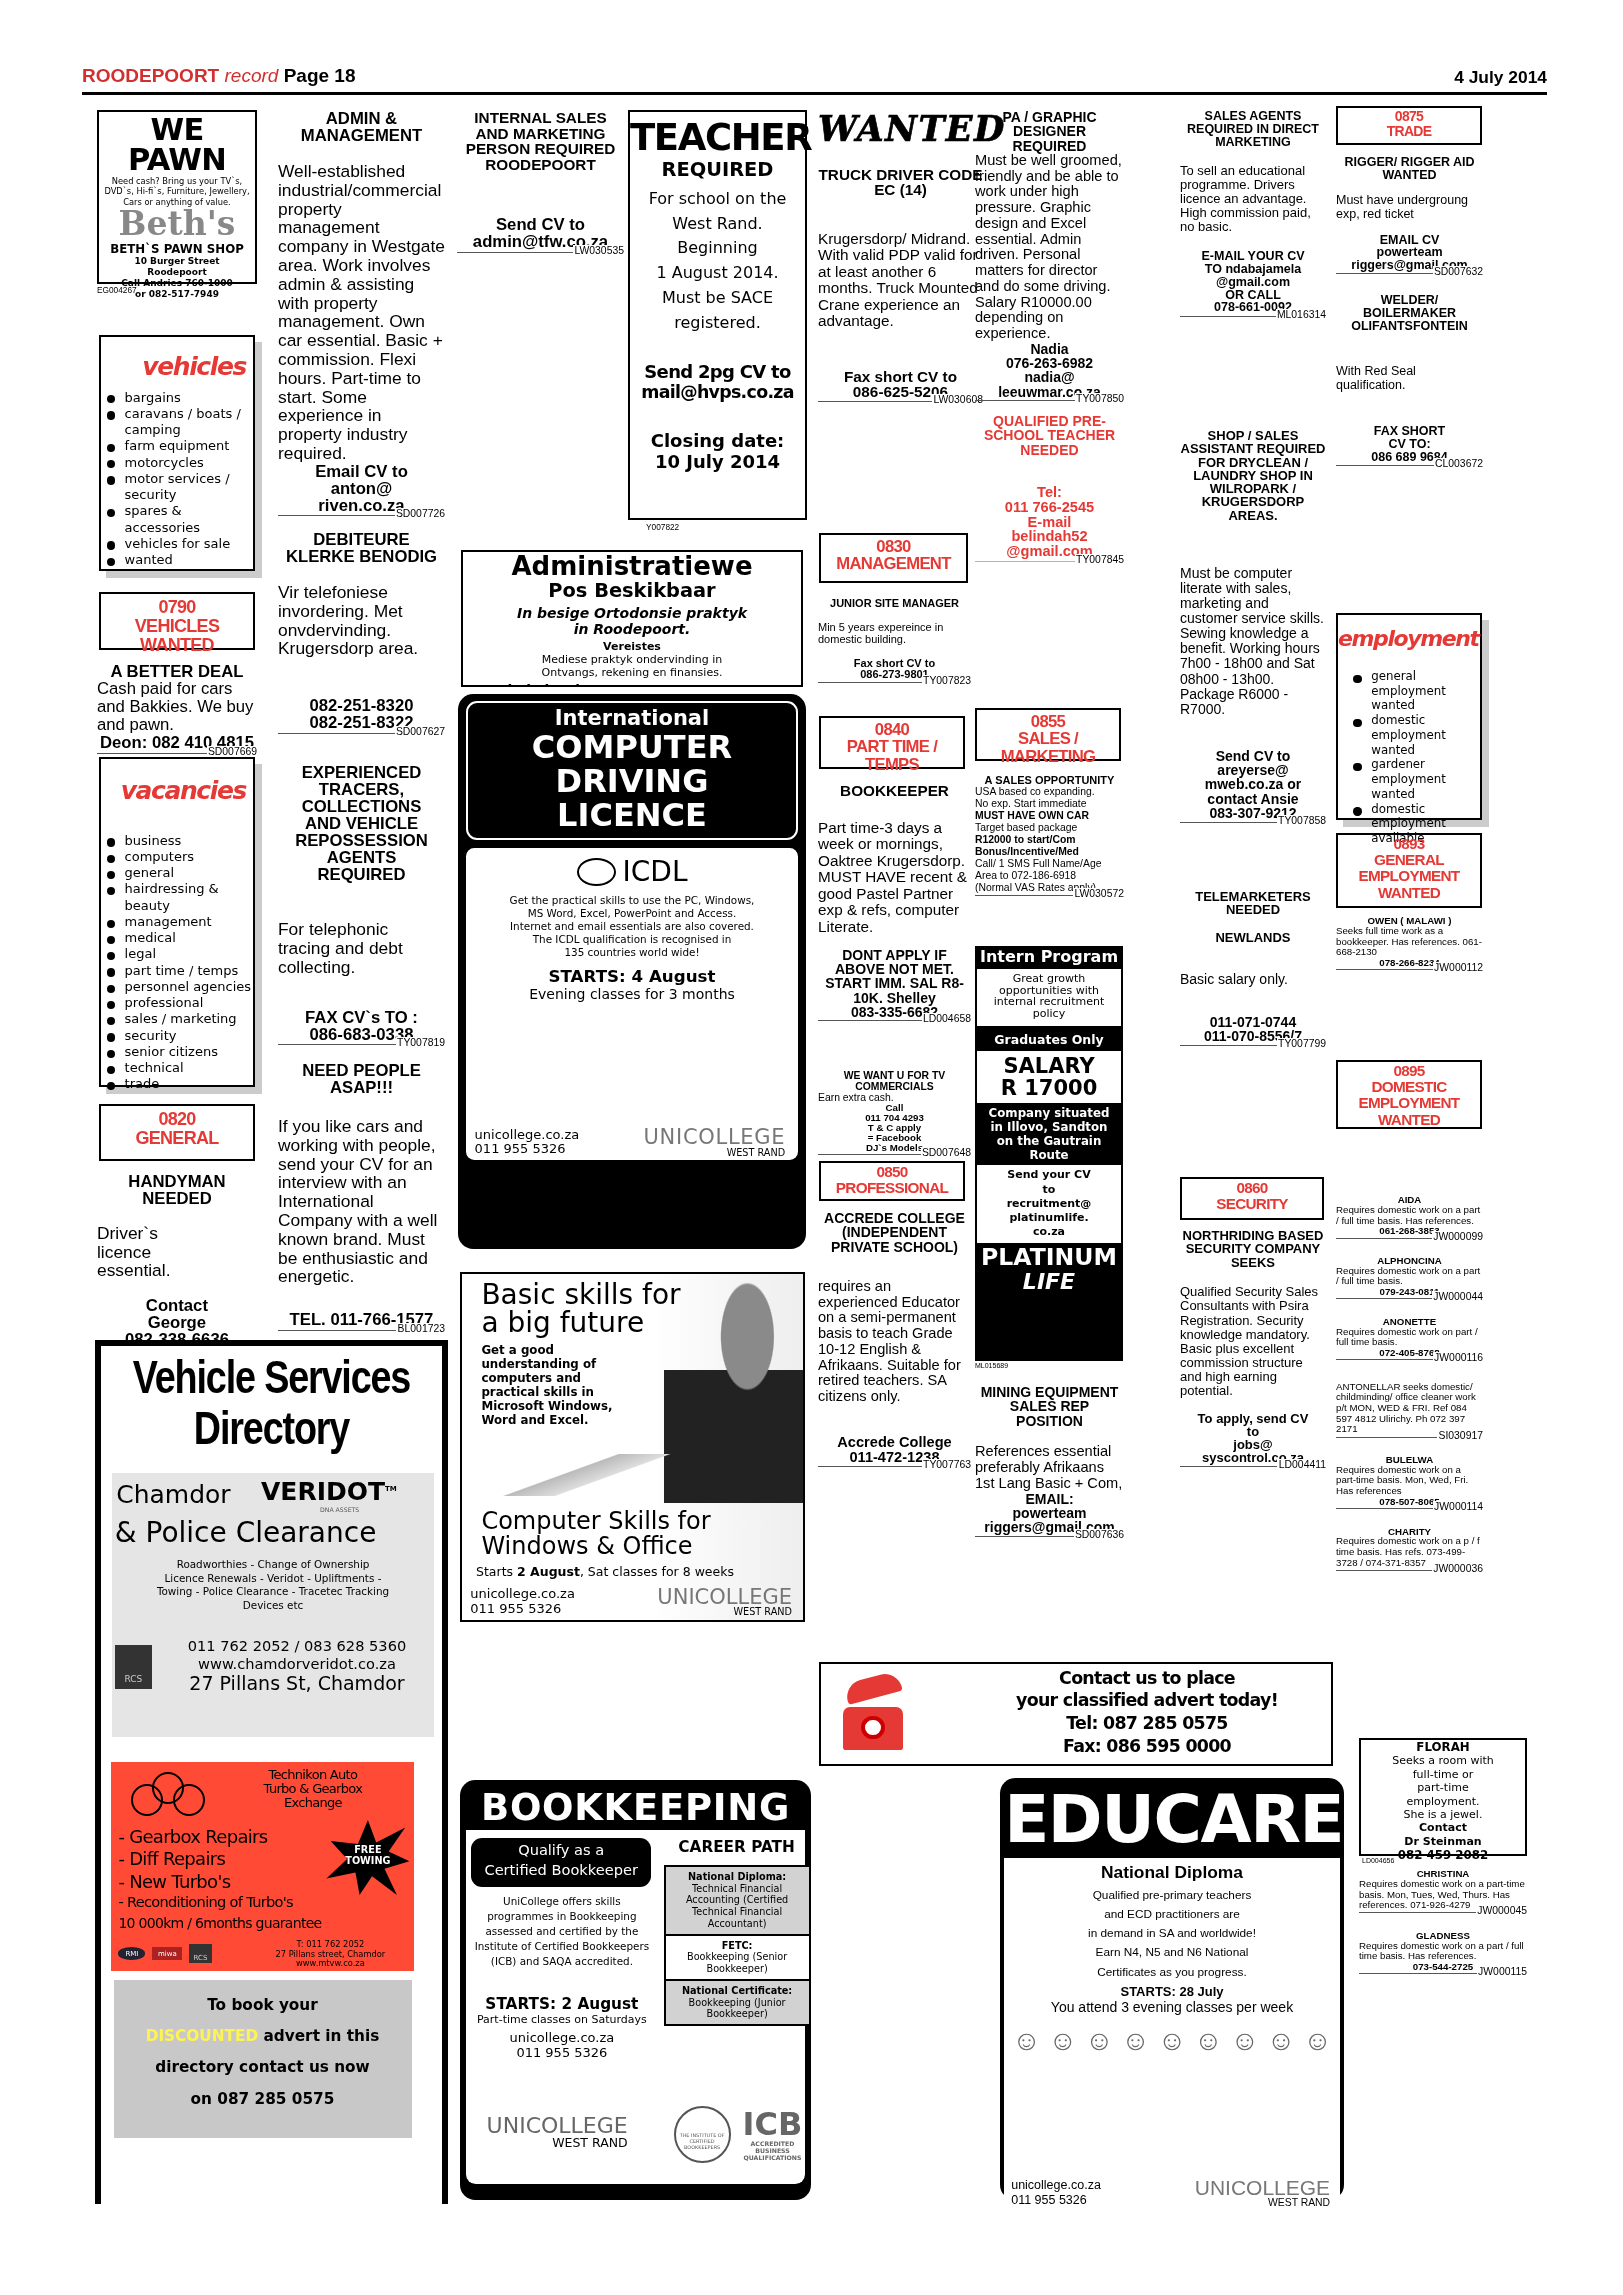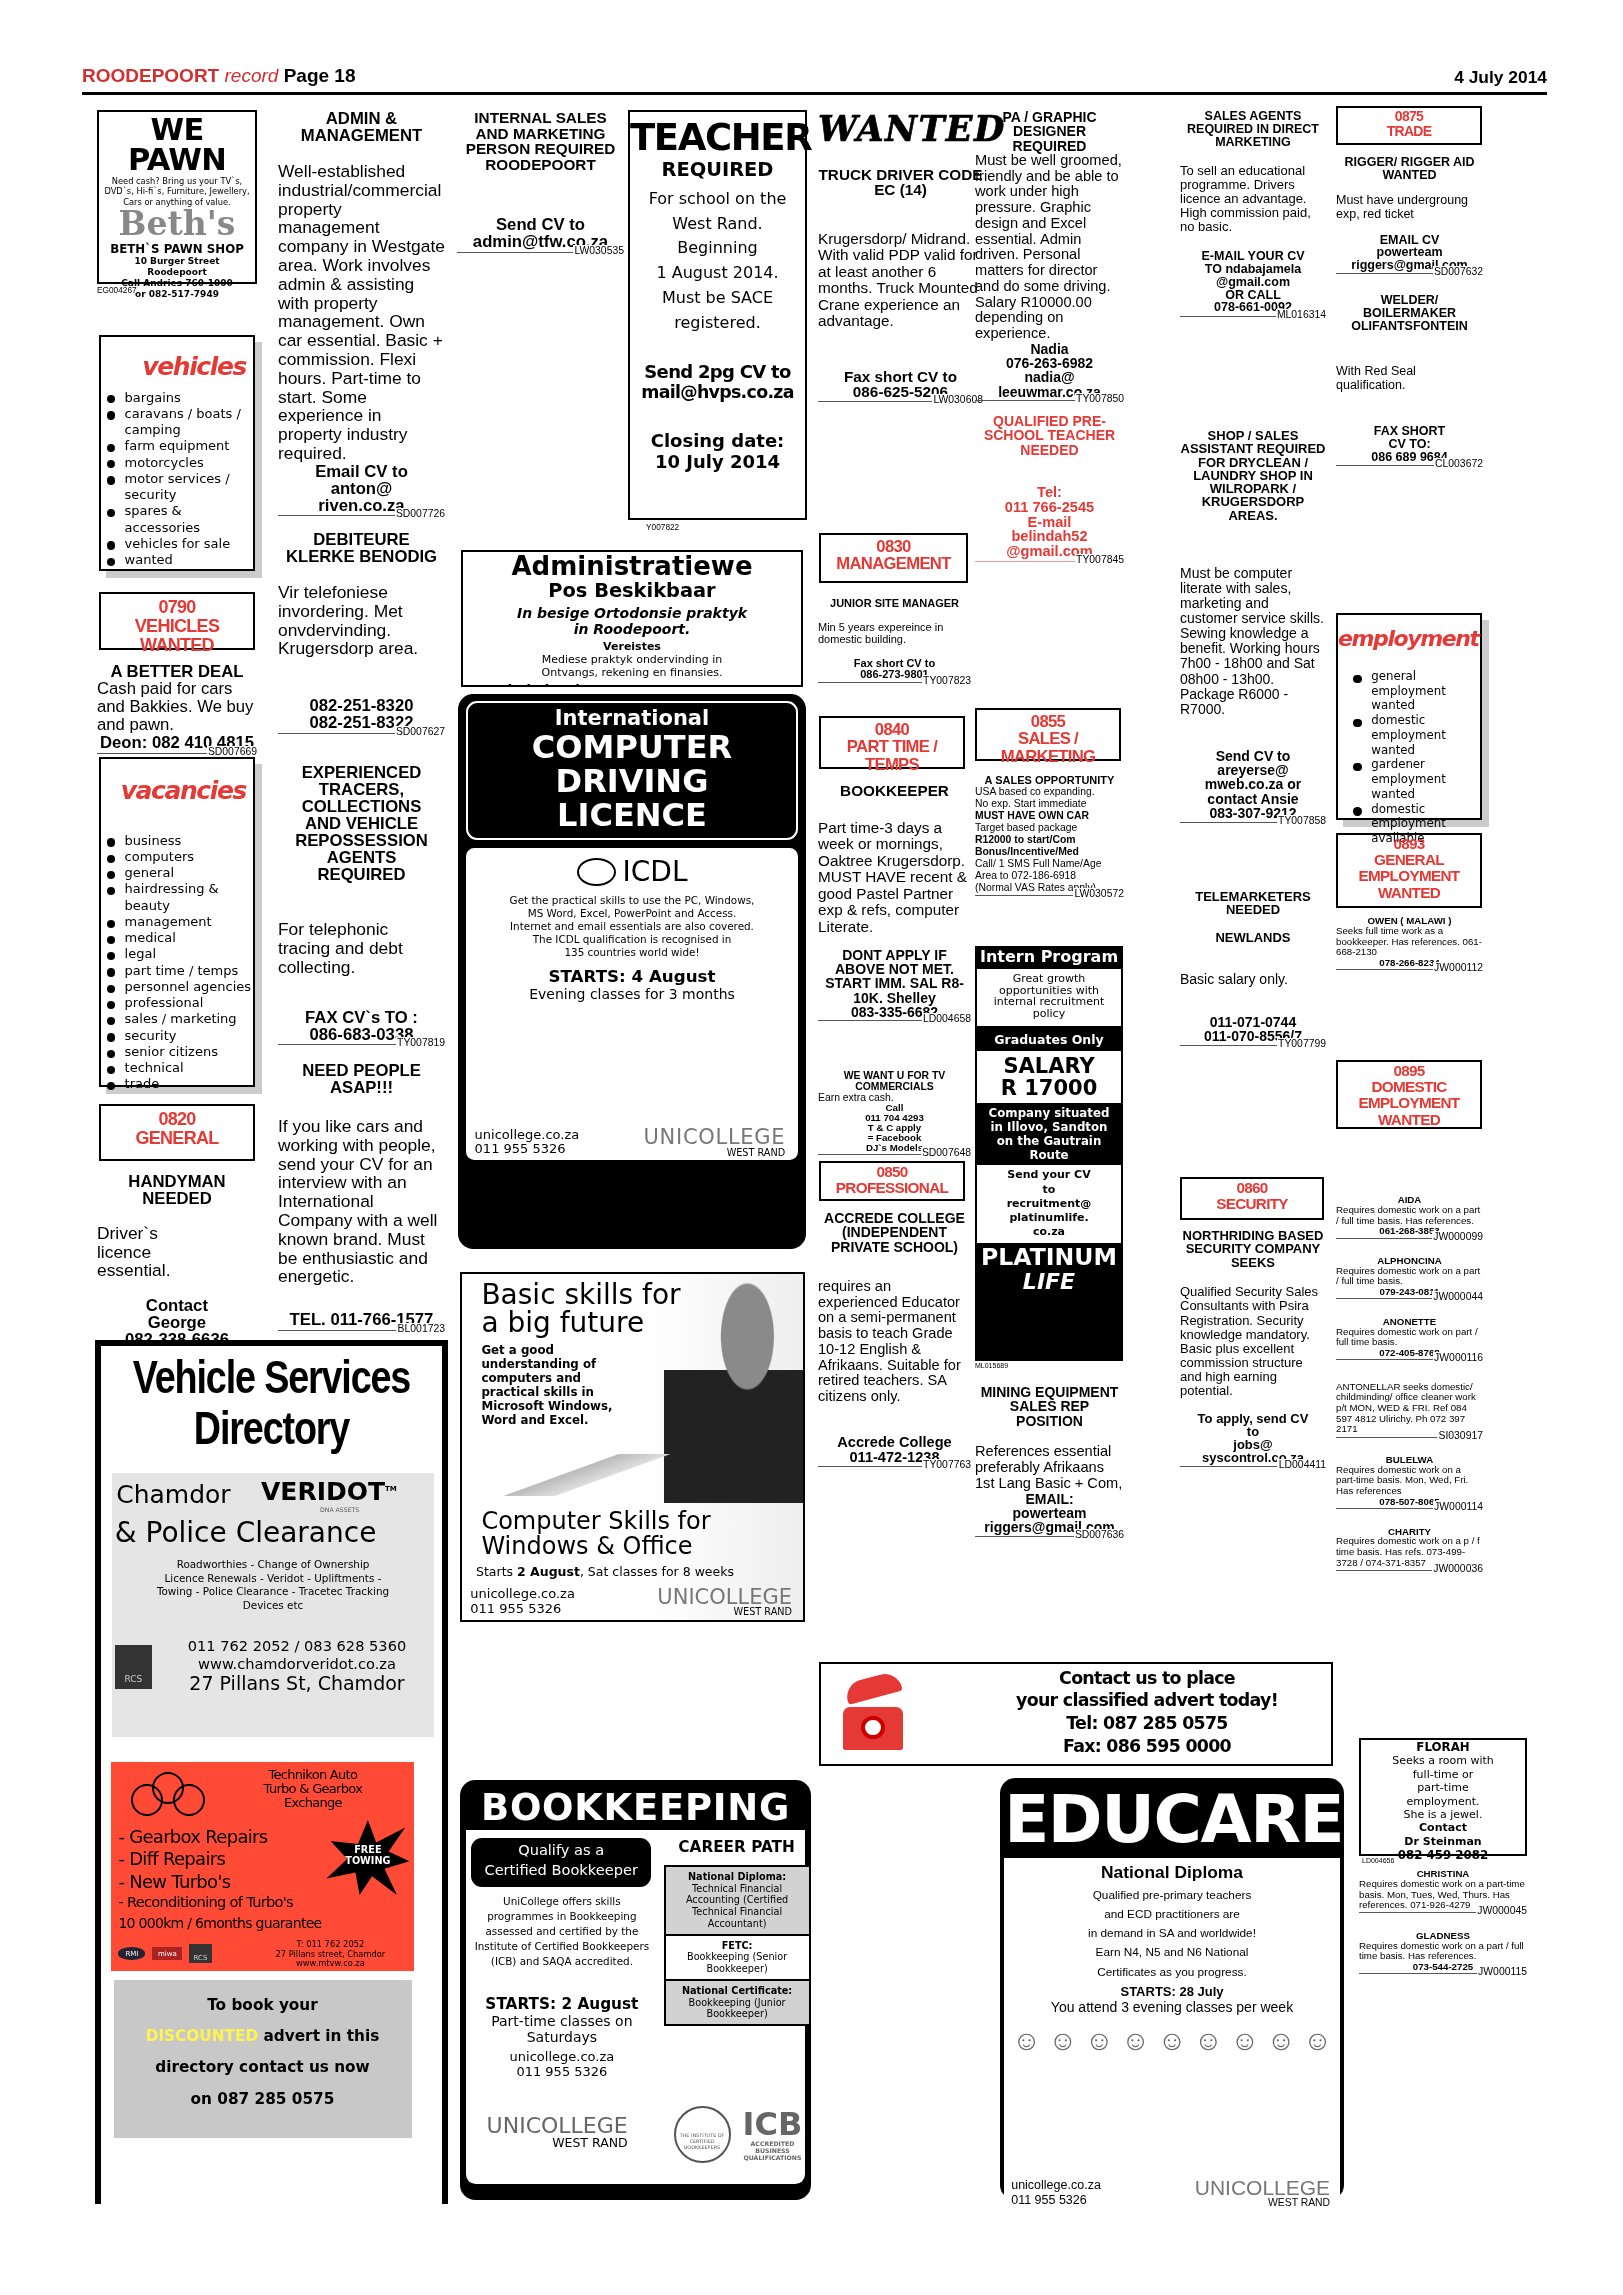--- a/index.html
+++ b/index.html
@@ -587,21 +587,21 @@
       </div>
     <div style="position:absolute;left:2.8px;top:64px;width:187px;text-align:center;font-size:10.4px;line-height:1.45">
       <div>UniCollege offers skills</div>
         <div>programmes in Bookkeeping</div>
         <div>assessed and certified by the</div>
         <div>Institute of Certified Bookkeepers</div>
         <div>(ICB) and SAQA accredited.</div>
     </div>
     <div style="position:absolute;left:2.8px;top:165px;width:187px;text-align:center">
       <div style="font-size:15.3px;font-weight:bold">STARTS: 2 August</div>
-      <div style="font-size:14px">Part-time classes on Saturdays</div>
+      <div style="font-size:11px">Part-time classes on Saturdays</div>
       <div style="font-size:13px;margin-top:4.2px">unicollege.co.za</div>
       <div style="font-size:13px">011 955 5326</div>
     </div>
     <div style="position:absolute;left:21px;top:283px;text-align:right">
         <div style="font-size:22px;color:#666">UNICOLLEGE</div>
         <div style="font-size:12.5px;margin-top:-2.8px">WEST RAND</div>
       </div>
     <div style="position:absolute;left:198px;top:8.3px;width:146px;text-align:center;font-size:15.3px;font-weight:bold">CAREER PATH</div>
     <div style="position:absolute;left:198px;top:35px;width:147px;border:2.1px solid #000;text-align:center;font-size:9.7px;line-height:1.2">
       <div style="background:#d2d2d2;padding:4.2px 2.8px;border-bottom:2.1px solid #000">

